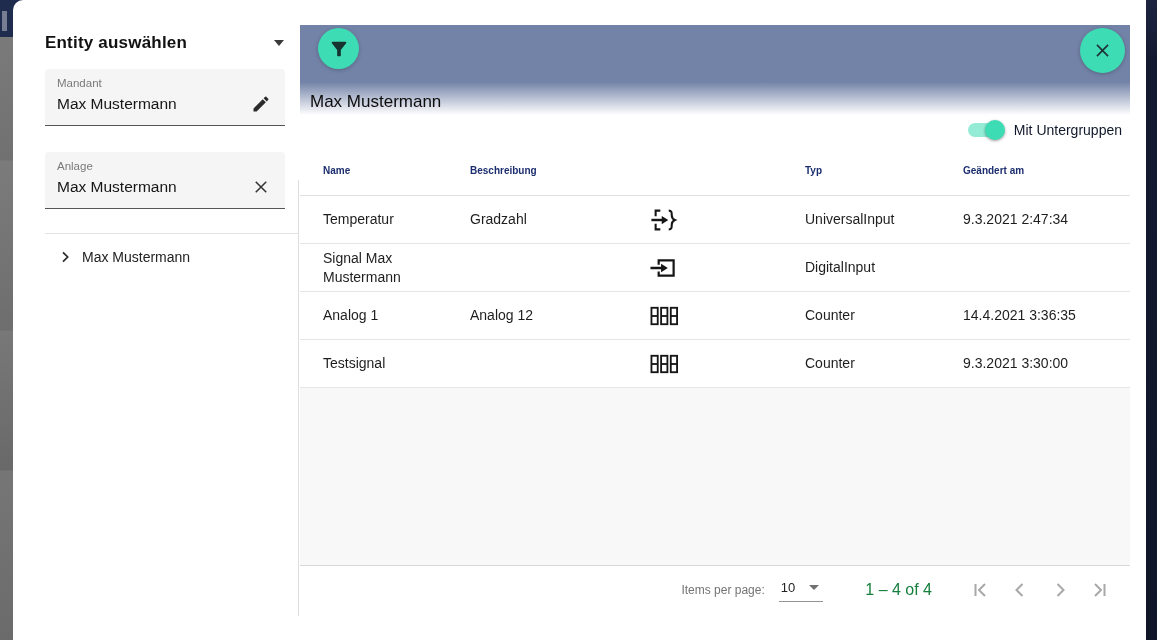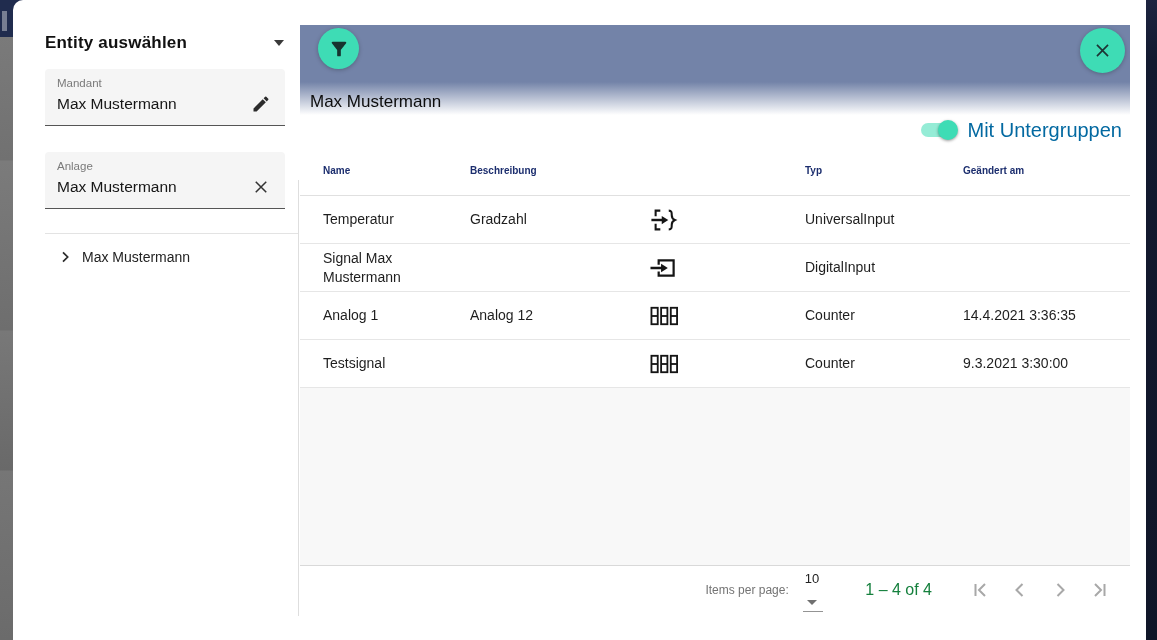--- a/index.html
+++ b/index.html
@@ -49,36 +49,36 @@
   .fab.close { right:5px; top:3px; width:45px; height:45px; }
   .fade { position:relative; height:33px; background:linear-gradient(180deg,var(--topbar) 0,#ffffff 100%); }
   .panel-title { position:absolute; left:10px; bottom:3px; font-size:17px; font-weight:400; color:#0d0d0d; }
 
   .toggle-row { height:30px; display:flex; align-items:center; justify-content:flex-end;
     gap:12px; padding-right:8px; }
   .switch { position:relative; width:34px; height:14px; cursor:pointer; flex:none; }
   .switch .track { position:absolute; inset:0; border-radius:7px; background:var(--accent); opacity:.55; }
   .switch .thumb { position:absolute; right:-3px; top:-3px; width:20px; height:20px; border-radius:50%;
     background:var(--accent); box-shadow:0 1px 3px rgba(0,0,0,.4); }
-  .toggle-label { font-size:20px; color:#0369a1; }
+  .toggle-label { font-size:14px; color:#0f172a; }
 
   .grid { display:grid; grid-template-columns:147px 135px 200px 158px 1fr;
     padding-left:23px; align-items:center; }
   .thead { height:51px; border-bottom:1px solid #e0e0e0; }
   .thead span { font-size:10px; font-weight:bold; color:var(--header-text); }
   .trow { height:48px; border-bottom:1px solid #e6e6e6; font-size:14px; color:#1e1e1e; cursor:pointer; }
   .trow .cell { padding-right:14px; line-height:1.35; }
   .cell-icon { margin-left:45px; display:flex; align-items:center; }
   .empty-block { height:178px; background:#f8f8f8; border-bottom:1px solid #d9d9d9; }
 
   .footer { height:74px; display:flex; align-items:center; justify-content:flex-end;
     padding:0 18px 26px 0; gap:0; }
   .ipp-label { font-size:12px; color:#737373; }
   .page-size { display:flex; align-items:center; gap:14px; margin-left:14px;
-    border-bottom:1px solid #949494; padding:2px 4px 6px 2px; cursor:pointer;flex-direction:column; }
+    border-bottom:1px solid #949494; padding:2px 4px 6px 2px; cursor:pointer; }
   .page-size .val { font-size:13px; color:#222; }
   .caret-small { width:0; height:0; border-left:5px solid transparent; border-right:5px solid transparent;
     border-top:5px solid #707070; }
   .range { font-size:16px; color:#15803d; margin-left:42px; }
   .nav { display:flex; gap:16px; margin-left:36px; }
   .nav button { width:24px; height:24px; border:none; background:transparent; padding:0; cursor:default;
     display:flex; align-items:center; justify-content:center; }
   svg { display:block; }
 </style>
 </head>
@@ -173,20 +173,21 @@
         <svg width="30" height="26" viewBox="0 0 32 26">
           <g stroke="#151515" stroke-width="2.2" fill="none">
             <path d="M11 3 H6 V9 M6 17 V23 H11"></path>
             <path d="M20 3 C23.2 3 23.2 5 23.2 8 C23.2 11 24.2 12 26.5 13 C24.2 14 23.2 15 23.2 18 C23.2 21 23.2 23 20 23"></path>
             <path d="M1.5 13 H14" stroke-width="2.6"></path>
           </g>
           <path d="M12.5 8.6 L19.5 13 L12.5 17.4 Z" fill="#151515"></path>
         </svg>
       </span>
       <span class="cell">UniversalInput</span>
+      <span class="cell">9.3.2021 2:47:34</span>
     </div>
 
     <div class="grid trow">
       <span class="cell">Signal Max Mustermann</span>
       <span class="cell"></span>
       <span class="cell-icon">
         <svg width="27" height="26" viewBox="0 0 28 26">
           <g stroke="#151515" stroke-width="2.3" fill="none">
             <path d="M9 9.5 V5 H24.5 V21 H9 V16.5"></path>
             <path d="M0.5 13 H13" stroke-width="2.6"></path>

